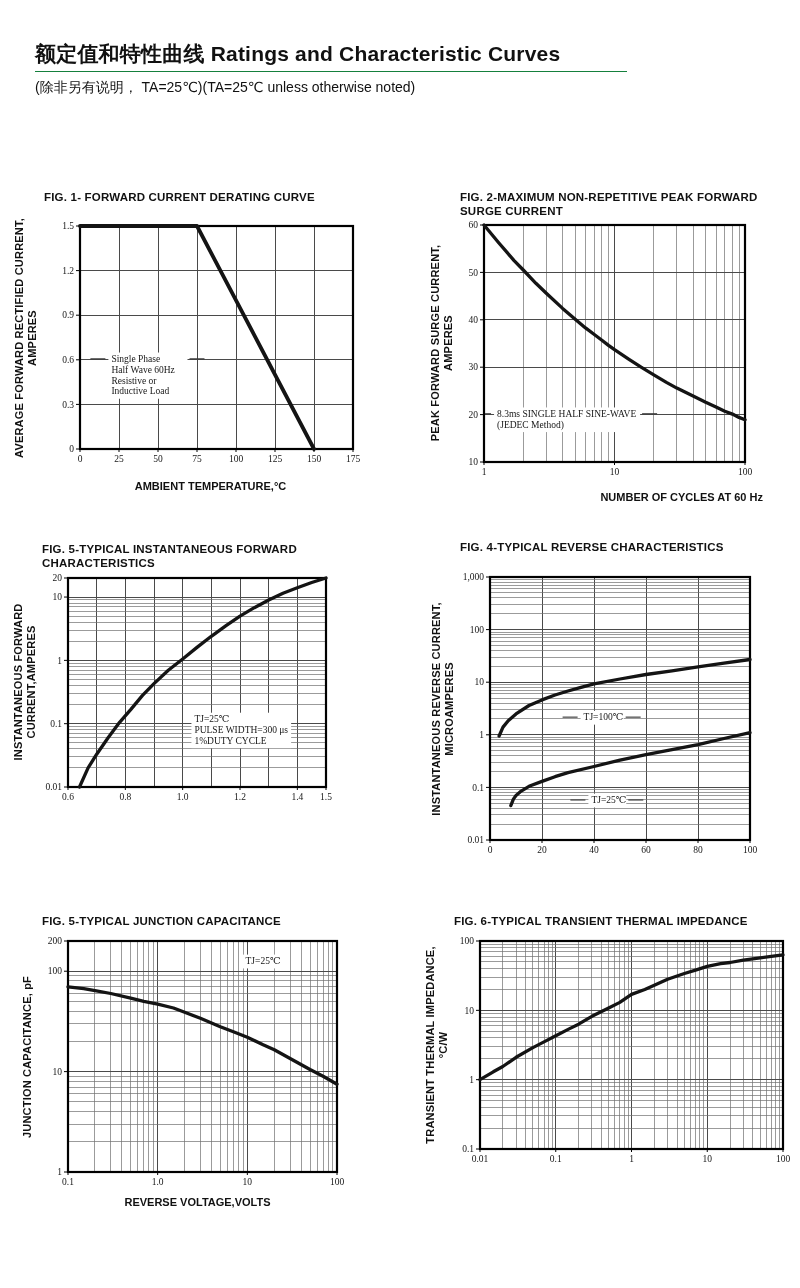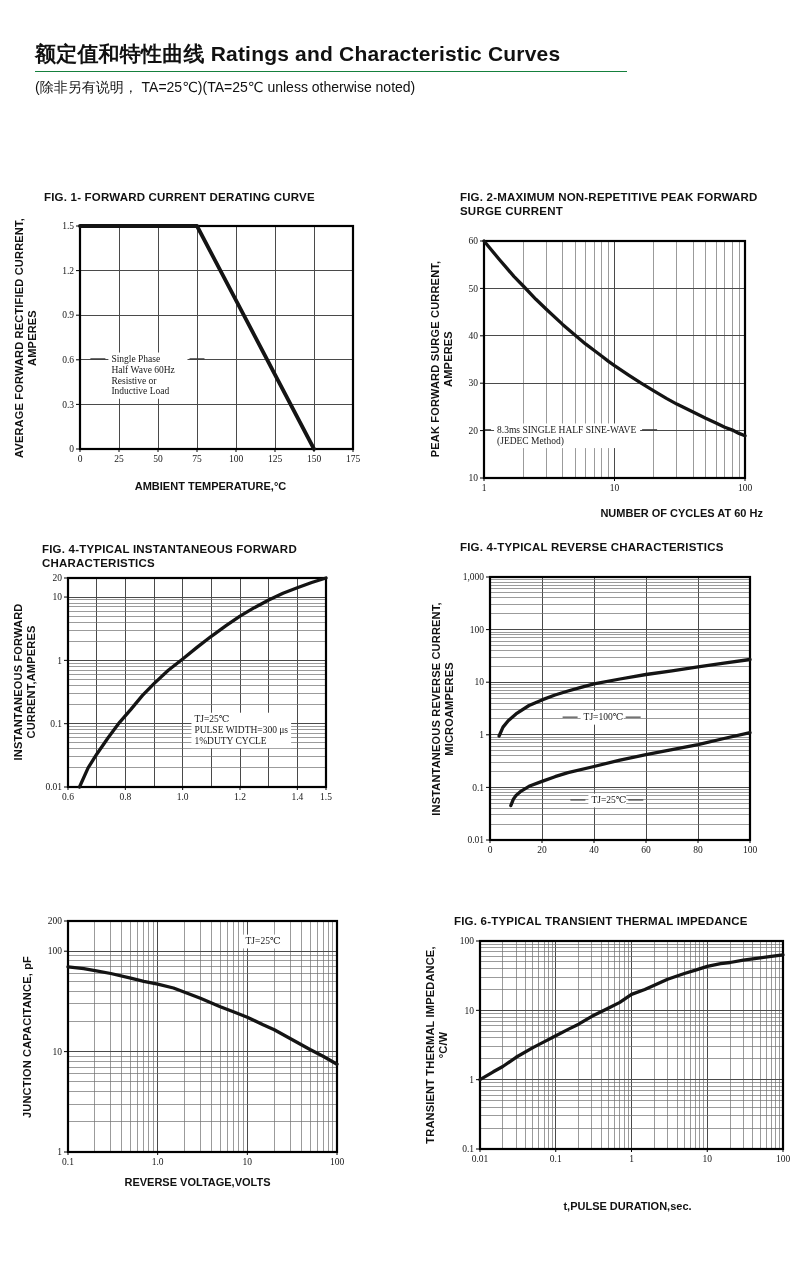--- a/index.html
+++ b/index.html
@@ -94,21 +94,21 @@
               <rect x="64.39500000000001" y="134.53" width="79.10000000000001" height="46.2" fill="#ffffff"></rect>
               <line x1="46.39500000000001" y1="140.83" x2="61.39500000000001" y2="140.83" stroke="#333" stroke-width="1.1"></line>
               <line x1="145.495" y1="140.83" x2="160.495" y2="140.83" stroke="#333" stroke-width="1.1"></line>
               <text x="67.39500000000001" y="144.03" font-size="9.5"><tspan x="67.39500000000001" dy="0">Single Phase</tspan><tspan x="67.39500000000001" dy="10.8">Half Wave 60Hz</tspan><tspan x="67.39500000000001" dy="10.8">Resistive or</tspan><tspan x="67.39500000000001" dy="10.8">Inductive Load</tspan></text>
             </svg></div>
       </div>
       <div class="xlab" style="padding-left: 36px; margin-top: 8px; width: 333px; box-sizing: content-box;">AMBIENT TEMPERATURE,°C</div>
     </section>
 
     <section class="figure" id="fig2" style="left: 424px; top: 190px; width: 364px;">
-      <div class="fig-title" style="padding-left: 36px; margin-bottom: 16px;">FIG. 2-MAXIMUM NON-REPETITIVE PEAK FORWARD
+      <div class="fig-title" style="padding-left: 36px; margin-bottom: 0px;">FIG. 2-MAXIMUM NON-REPETITIVE PEAK FORWARD
 SURGE CURRENT</div>
       <div class="fig-body">
         <div class="ylab" style="width: 36px; height: 261px;">
             <span style="width: 307px; top: 124.5px;">PEAK  FORWARD SURGE CURRENT,
 AMPERES</span>
           </div>
         <div class="plot"><svg width="303" height="261" viewBox="0 0 303 261">
               <g shape-rendering="crispEdges">
                 <line x1="63.28441443414955" y1="6" x2="63.28441443414955" y2="243" stroke="#707070" stroke-width="0.7"></line>
                 <line x1="86.26432374091596" y1="6" x2="86.26432374091596" y2="243" stroke="#707070" stroke-width="0.7"></line>
@@ -155,21 +155,21 @@
               <rect x="34.05" y="188.47" width="146.05" height="24.6" fill="#ffffff"></rect>
               <line x1="25" y1="194.77" x2="31.049999999999997" y2="194.77" stroke="#333" stroke-width="1.1"></line>
               <line x1="182.10000000000002" y1="194.77" x2="197.10000000000002" y2="194.77" stroke="#333" stroke-width="1.1"></line>
               <text x="37.05" y="197.97" font-size="9.5"><tspan x="37.05" dy="0">8.3ms SINGLE HALF SINE-WAVE</tspan><tspan x="37.05" dy="10.8">(JEDEC Method)</tspan></text>
             </svg></div>
       </div>
       <div class="xlab" style="padding-left: 36px; margin-top: 6px; width: 303px; box-sizing: content-box; text-align: right;">NUMBER OF CYCLES AT 60 Hz</div>
     </section>
 
     <section class="figure" id="fig3" style="left: 8px; top: 542px; width: 352px;">
-      <div class="fig-title" style="padding-left: 34px; margin-bottom: 1px;">FIG. 4-TYPICAL INSTANTANEOUS FORWARD
+      <div class="fig-title" style="padding-left: 34px; margin-bottom: 1px;">FIG. 5-TYPICAL INSTANTANEOUS FORWARD
 CHARACTERISTICS</div>
       <div class="fig-body">
         <div class="ylab" style="width: 34px; height: 233px;">
             <span style="width: 279px; top: 110.5px;">INSTANTANEOUS FORWARD
 CURRENT,AMPERES</span>
           </div>
         <div class="plot"><svg width="302" height="233" viewBox="0 0 302 233">
               <g shape-rendering="crispEdges">
                 <line x1="54.66666666666666" y1="6" x2="54.66666666666666" y2="215" stroke="#4a4a4a" stroke-width="1"></line>
                 <line x1="83.33333333333334" y1="6" x2="83.33333333333334" y2="215" stroke="#4a4a4a" stroke-width="1"></line>
@@ -328,20 +328,21 @@
               <text x="123.6" y="150.335" font-size="9.5"><tspan x="123.6" dy="0">TJ=100℃</tspan></text>
               <rect x="128.4" y="223.68" width="37.900000000000006" height="13.8" fill="#ffffff"></rect>
               <line x1="110.4" y1="229.98000000000002" x2="125.4" y2="229.98000000000002" stroke="#333" stroke-width="1.1"></line>
               <line x1="168.3" y1="229.98000000000002" x2="183.3" y2="229.98000000000002" stroke="#333" stroke-width="1.1"></line>
               <text x="131.4" y="233.18" font-size="9.5"><tspan x="131.4" dy="0">TJ=25℃</tspan></text>
             </svg></div>
       </div>
     </section>
 
     <section class="figure" id="fig5" style="left: 12px; top: 914px; width: 356px;">
+      <div class="fig-title" style="padding-left: 30px; margin-bottom: 6px;">FIG. 5-TYPICAL JUNCTION CAPACITANCE</div>
       <div class="fig-body">
         <div class="ylab" style="width: 30px; height: 256px;">
             <span style="width: 301px; top: 122.5px;">JUNCTION CAPACITANCE, pF</span>
           </div>
         <div class="plot"><svg width="311" height="256" viewBox="0 0 311 256">
               <g shape-rendering="crispEdges">
                 <line x1="52.99235627787032" y1="7" x2="52.99235627787032" y2="238" stroke="#707070" stroke-width="0.7"></line>
                 <line x1="68.78187250652974" y1="7" x2="68.78187250652974" y2="238" stroke="#707070" stroke-width="0.7"></line>
                 <line x1="79.98471255574063" y1="7" x2="79.98471255574063" y2="238" stroke="#707070" stroke-width="0.7"></line>
                 <line x1="88.67431038879634" y1="7" x2="88.67431038879634" y2="238" stroke="#707070" stroke-width="0.7"></line>
@@ -497,16 +498,15 @@
               <text x="20" y="218.2" text-anchor="end" font-size="9.5">0.1</text>
               <line x1="22" y1="145.66666666666669" x2="26" y2="145.66666666666669" stroke="#000" stroke-width="1"></line>
               <text x="20" y="148.86666666666667" text-anchor="end" font-size="9.5">1</text>
               <line x1="22" y1="76.33333333333334" x2="26" y2="76.33333333333334" stroke="#000" stroke-width="1"></line>
               <text x="20" y="79.53333333333335" text-anchor="end" font-size="9.5">10</text>
               <line x1="22" y1="7" x2="26" y2="7" stroke="#000" stroke-width="1"></line>
               <text x="20" y="10.2" text-anchor="end" font-size="9.5">100</text>
               <path d="M26.0 145.7 L39.3 137.8 L48.8 132.5 L62.1 123.3 L78.9 113.6 L90.0 107.9 L101.8 101.7 L115.1 94.9 L124.6 90.2 L137.9 82.3 L154.7 74.0 L165.8 68.4 L177.5 60.4 L190.8 55.5 L200.3 51.3 L213.6 45.3 L230.4 39.5 L241.5 36.1 L253.3 32.4 L266.6 29.7 L276.1 28.5 L289.4 26.1 L306.2 23.9 L317.3 22.4 L329.0 20.9" fill="none" stroke="#141414" stroke-width="3.3" stroke-linejoin="round" stroke-linecap="round"></path>
             </svg></div>
       </div>
-      <div class="xlab" style="padding-left: 34px; margin-top: 28px; width: 347px; box-sizing: content-box;">t,PULSE DURATION,sec.</div>
     </section>
   </main>
 </div>
 
 </body></html>

